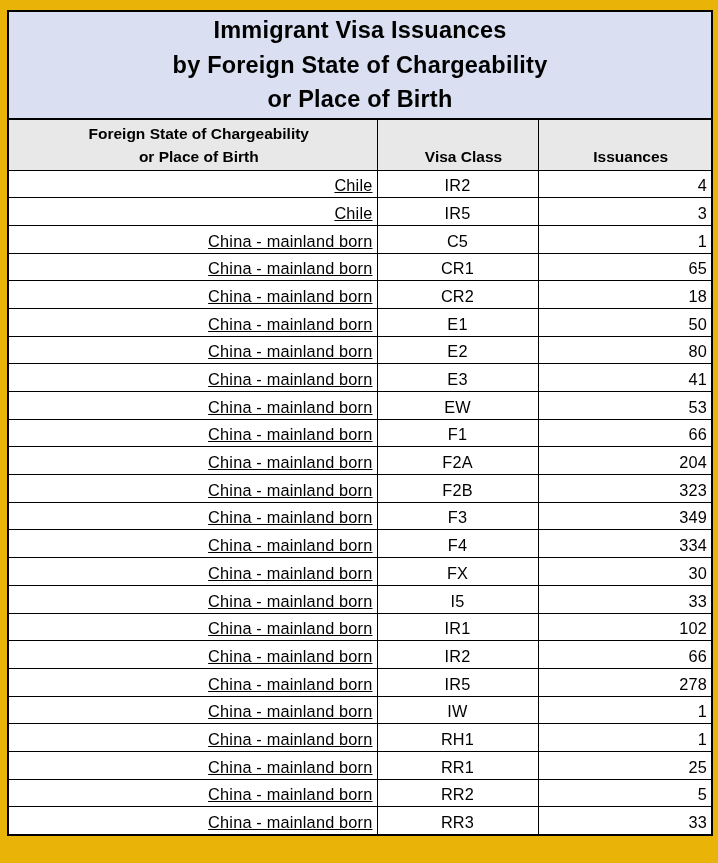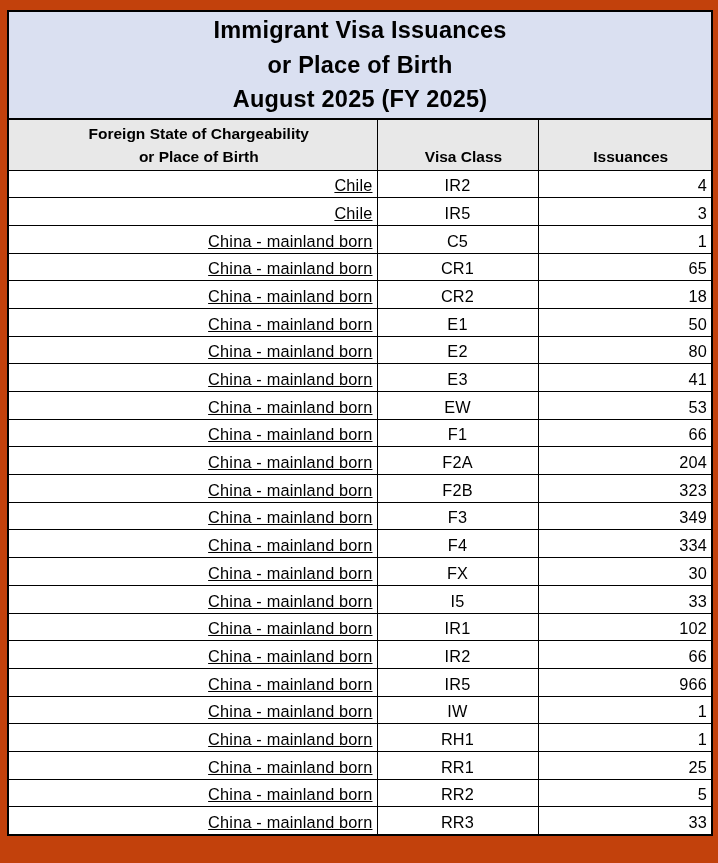--- a/index.html
+++ b/index.html
@@ -4,21 +4,21 @@
 <style>
   html, body {
     margin: 0;
     padding: 0;
     background: #ffffff;
   }
   .page {
     position: relative;
     width: 718px;
     height: 863px;
-    background: #c2410c;
+    background: #eab308;
     overflow: hidden;
     font-family: "Liberation Sans", sans-serif;
     color: #000000;
   }
   .doc {
     position: absolute;
     left: 7px;
     top: 10px;
     width: 706px;
   }
@@ -69,22 +69,22 @@
   td.c-iss   { text-align: right; }
 </style>
 </head>
 <body>
 
 <div class="page">
   <div class="doc">
 
     <div class="title-block">
       <div>Immigrant Visa Issuances</div>
+      <div>by Foreign State of Chargeability</div>
       <div>or Place of Birth</div>
-      <div>August 2025 (FY 2025)</div>
     </div>
 
     <table class="data-table">
       <colgroup>
         <col style="width:369px">
         <col style="width:161px">
         <col>
       </colgroup>
       <thead>
         <tr>
@@ -201,21 +201,21 @@
 
   <tr>
     <td class="c-state">China - mainland born</td>
     <td class="c-visa">IR2</td>
     <td class="c-iss">66</td>
   </tr>
 
   <tr>
     <td class="c-state">China - mainland born</td>
     <td class="c-visa">IR5</td>
-    <td class="c-iss">966</td>
+    <td class="c-iss">278</td>
   </tr>
 
   <tr>
     <td class="c-state">China - mainland born</td>
     <td class="c-visa">IW</td>
     <td class="c-iss">1</td>
   </tr>
 
   <tr>
     <td class="c-state">China - mainland born</td>

